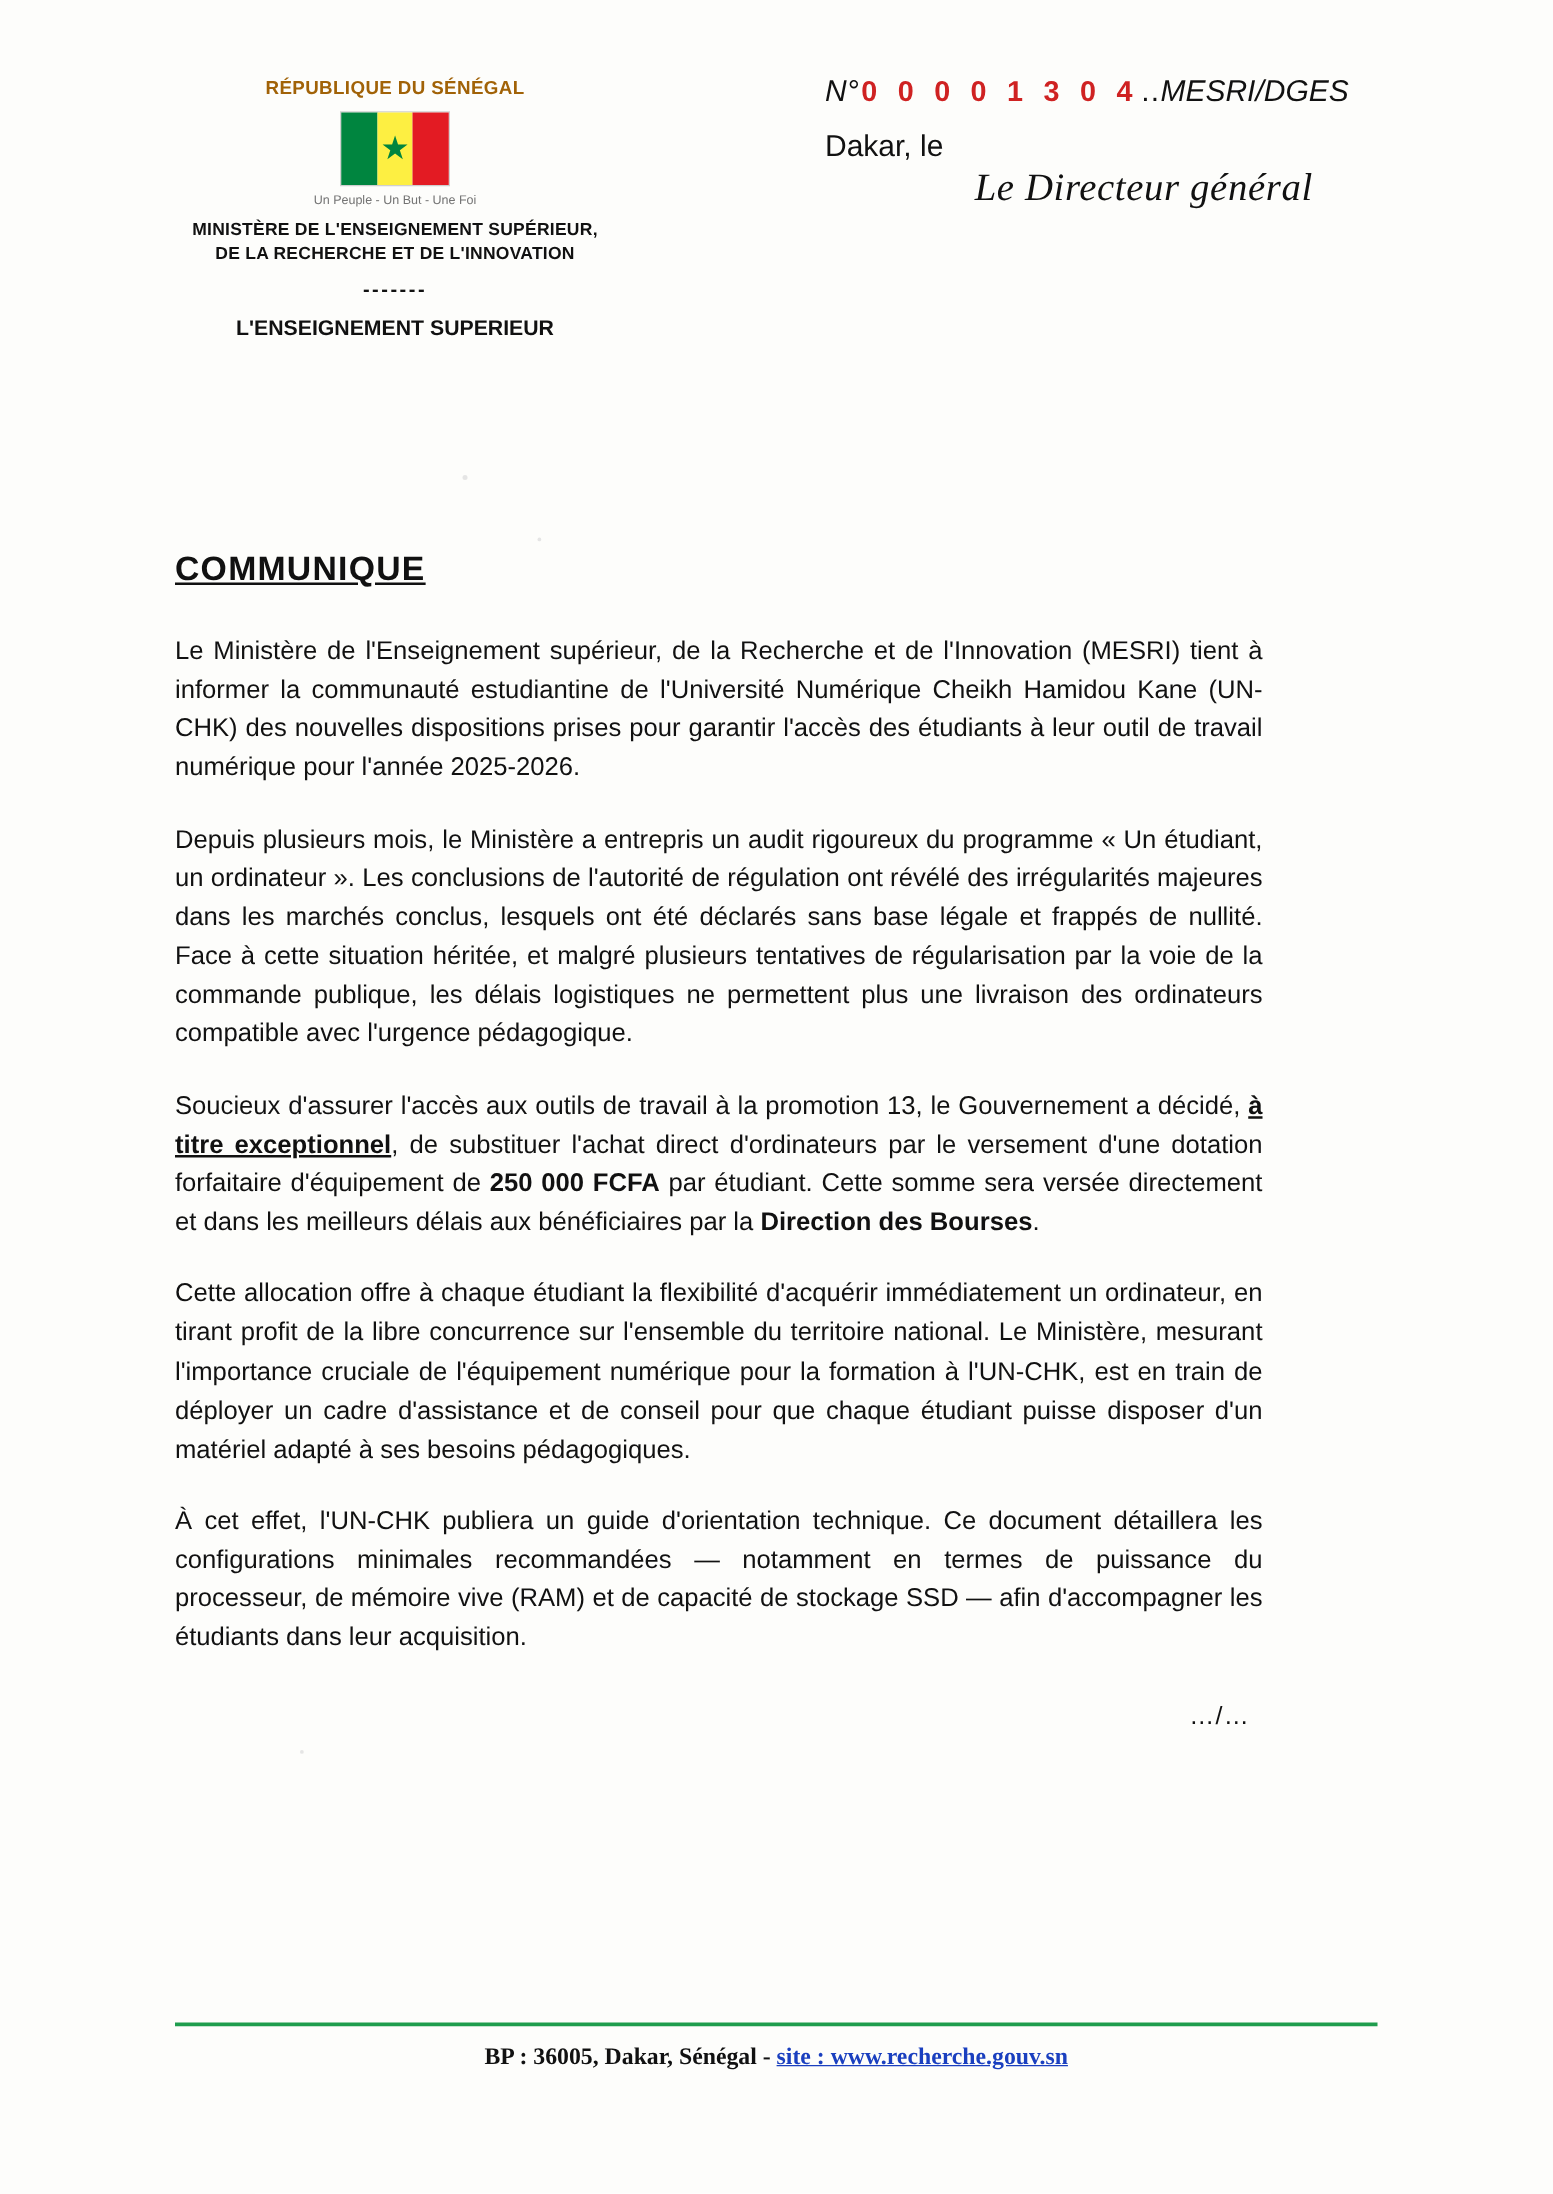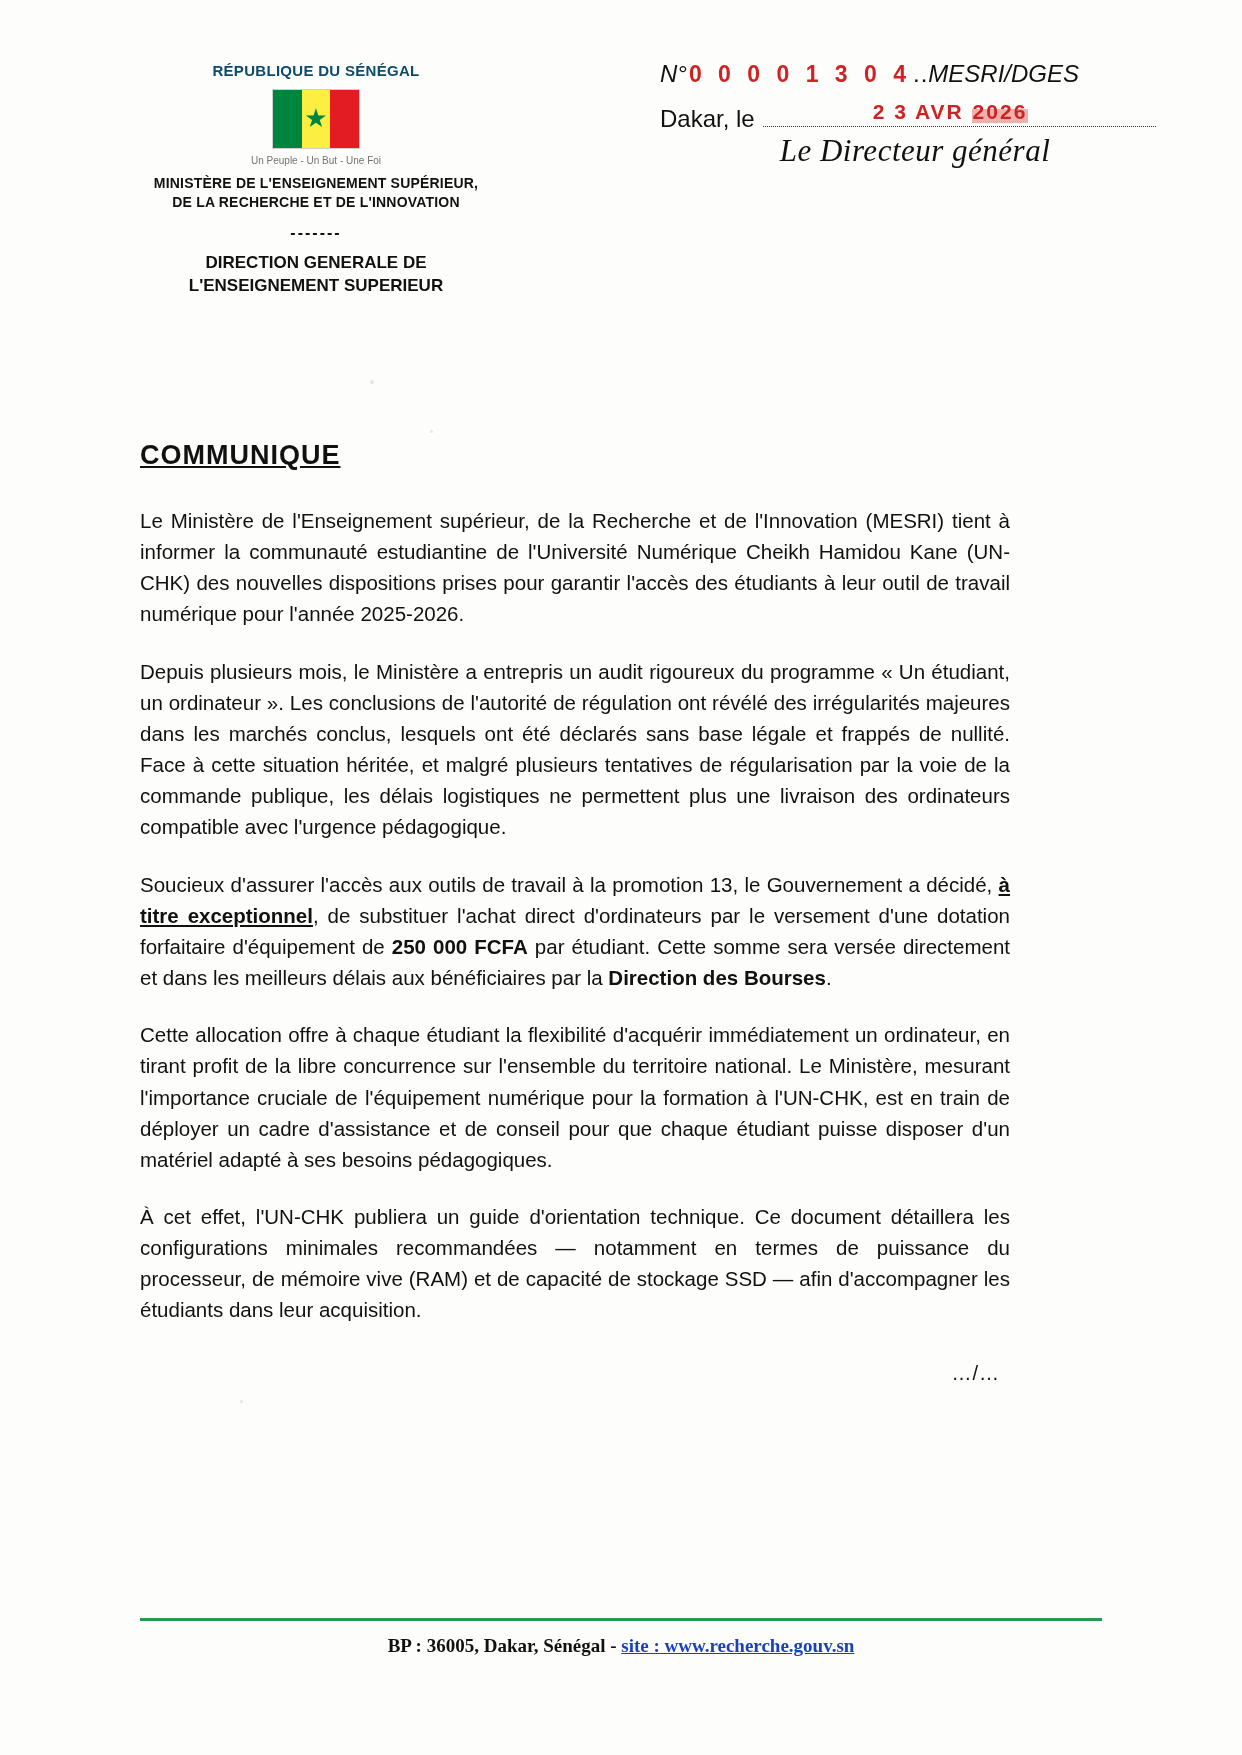--- a/index.html
+++ b/index.html
@@ -27,21 +27,21 @@
     position: absolute;
     left: 96px;
     top: 62px;
     width: 440px;
     text-align: center;
   }
   .republic-line {
     font-size: 15px;
     font-weight: bold;
     letter-spacing: 0.3px;
-    color: #0c4a6e;
+    color: #a16207;
   }
   .flag {
     margin: 10px auto 6px auto;
     width: 86px;
     height: 58px;
     display: flex;
     border: 1px solid #cfcfcf;
   }
   .flag-band {
     width: 33.33%;
@@ -233,42 +233,34 @@
       <div class="flag-band flag-yellow">
         <span class="flag-star">★</span>
       </div>
       <div class="flag-band flag-red"></div>
     </div>
 
     <div class="motto">Un Peuple - Un But - Une Foi</div>
     <div class="ministry">MINISTÈRE DE L'ENSEIGNEMENT SUPÉRIEUR,</div>
     <div class="ministry">DE LA RECHERCHE ET DE L'INNOVATION</div>
     <div class="dashes">-------</div>
-    <div class="direction">DIRECTION GENERALE DE</div>
     <div class="direction">L'ENSEIGNEMENT SUPERIEUR</div>
   </div>
 
   <div class="header-right">
 
     <div class="ref-line">
       <span class="ref-label">N°</span>
       <span class="ref-number">0 0 0 0 1 3 0 4</span>
       <span class="ref-dots">..</span>
       <span class="ref-suffix">MESRI/DGES</span>
     </div>
 
     <div class="date-line">
       <span class="date-label">Dakar, le</span>
-      <span class="date-rule">
-        <span class="date-stamp">
-          <span>2 3</span>
-          <span>AVR</span>
-          <span class="yr">2026</span>
-        </span>
-      </span>
     </div>
 
     <div class="signer">Le Directeur général</div>
   </div>
 
   <div class="body-wrap">
 
     <div class="doc-title">COMMUNIQUE</div>
 
     <p class="para">Le Ministère de l'Enseignement supérieur, de la Recherche et de l'Innovation (MESRI) tient à informer la communauté estudiantine de l'Université Numérique Cheikh Hamidou Kane (UN-CHK) des nouvelles dispositions prises pour garantir l'accès des étudiants à leur outil de travail numérique pour l'année 2025-2026.</p>

